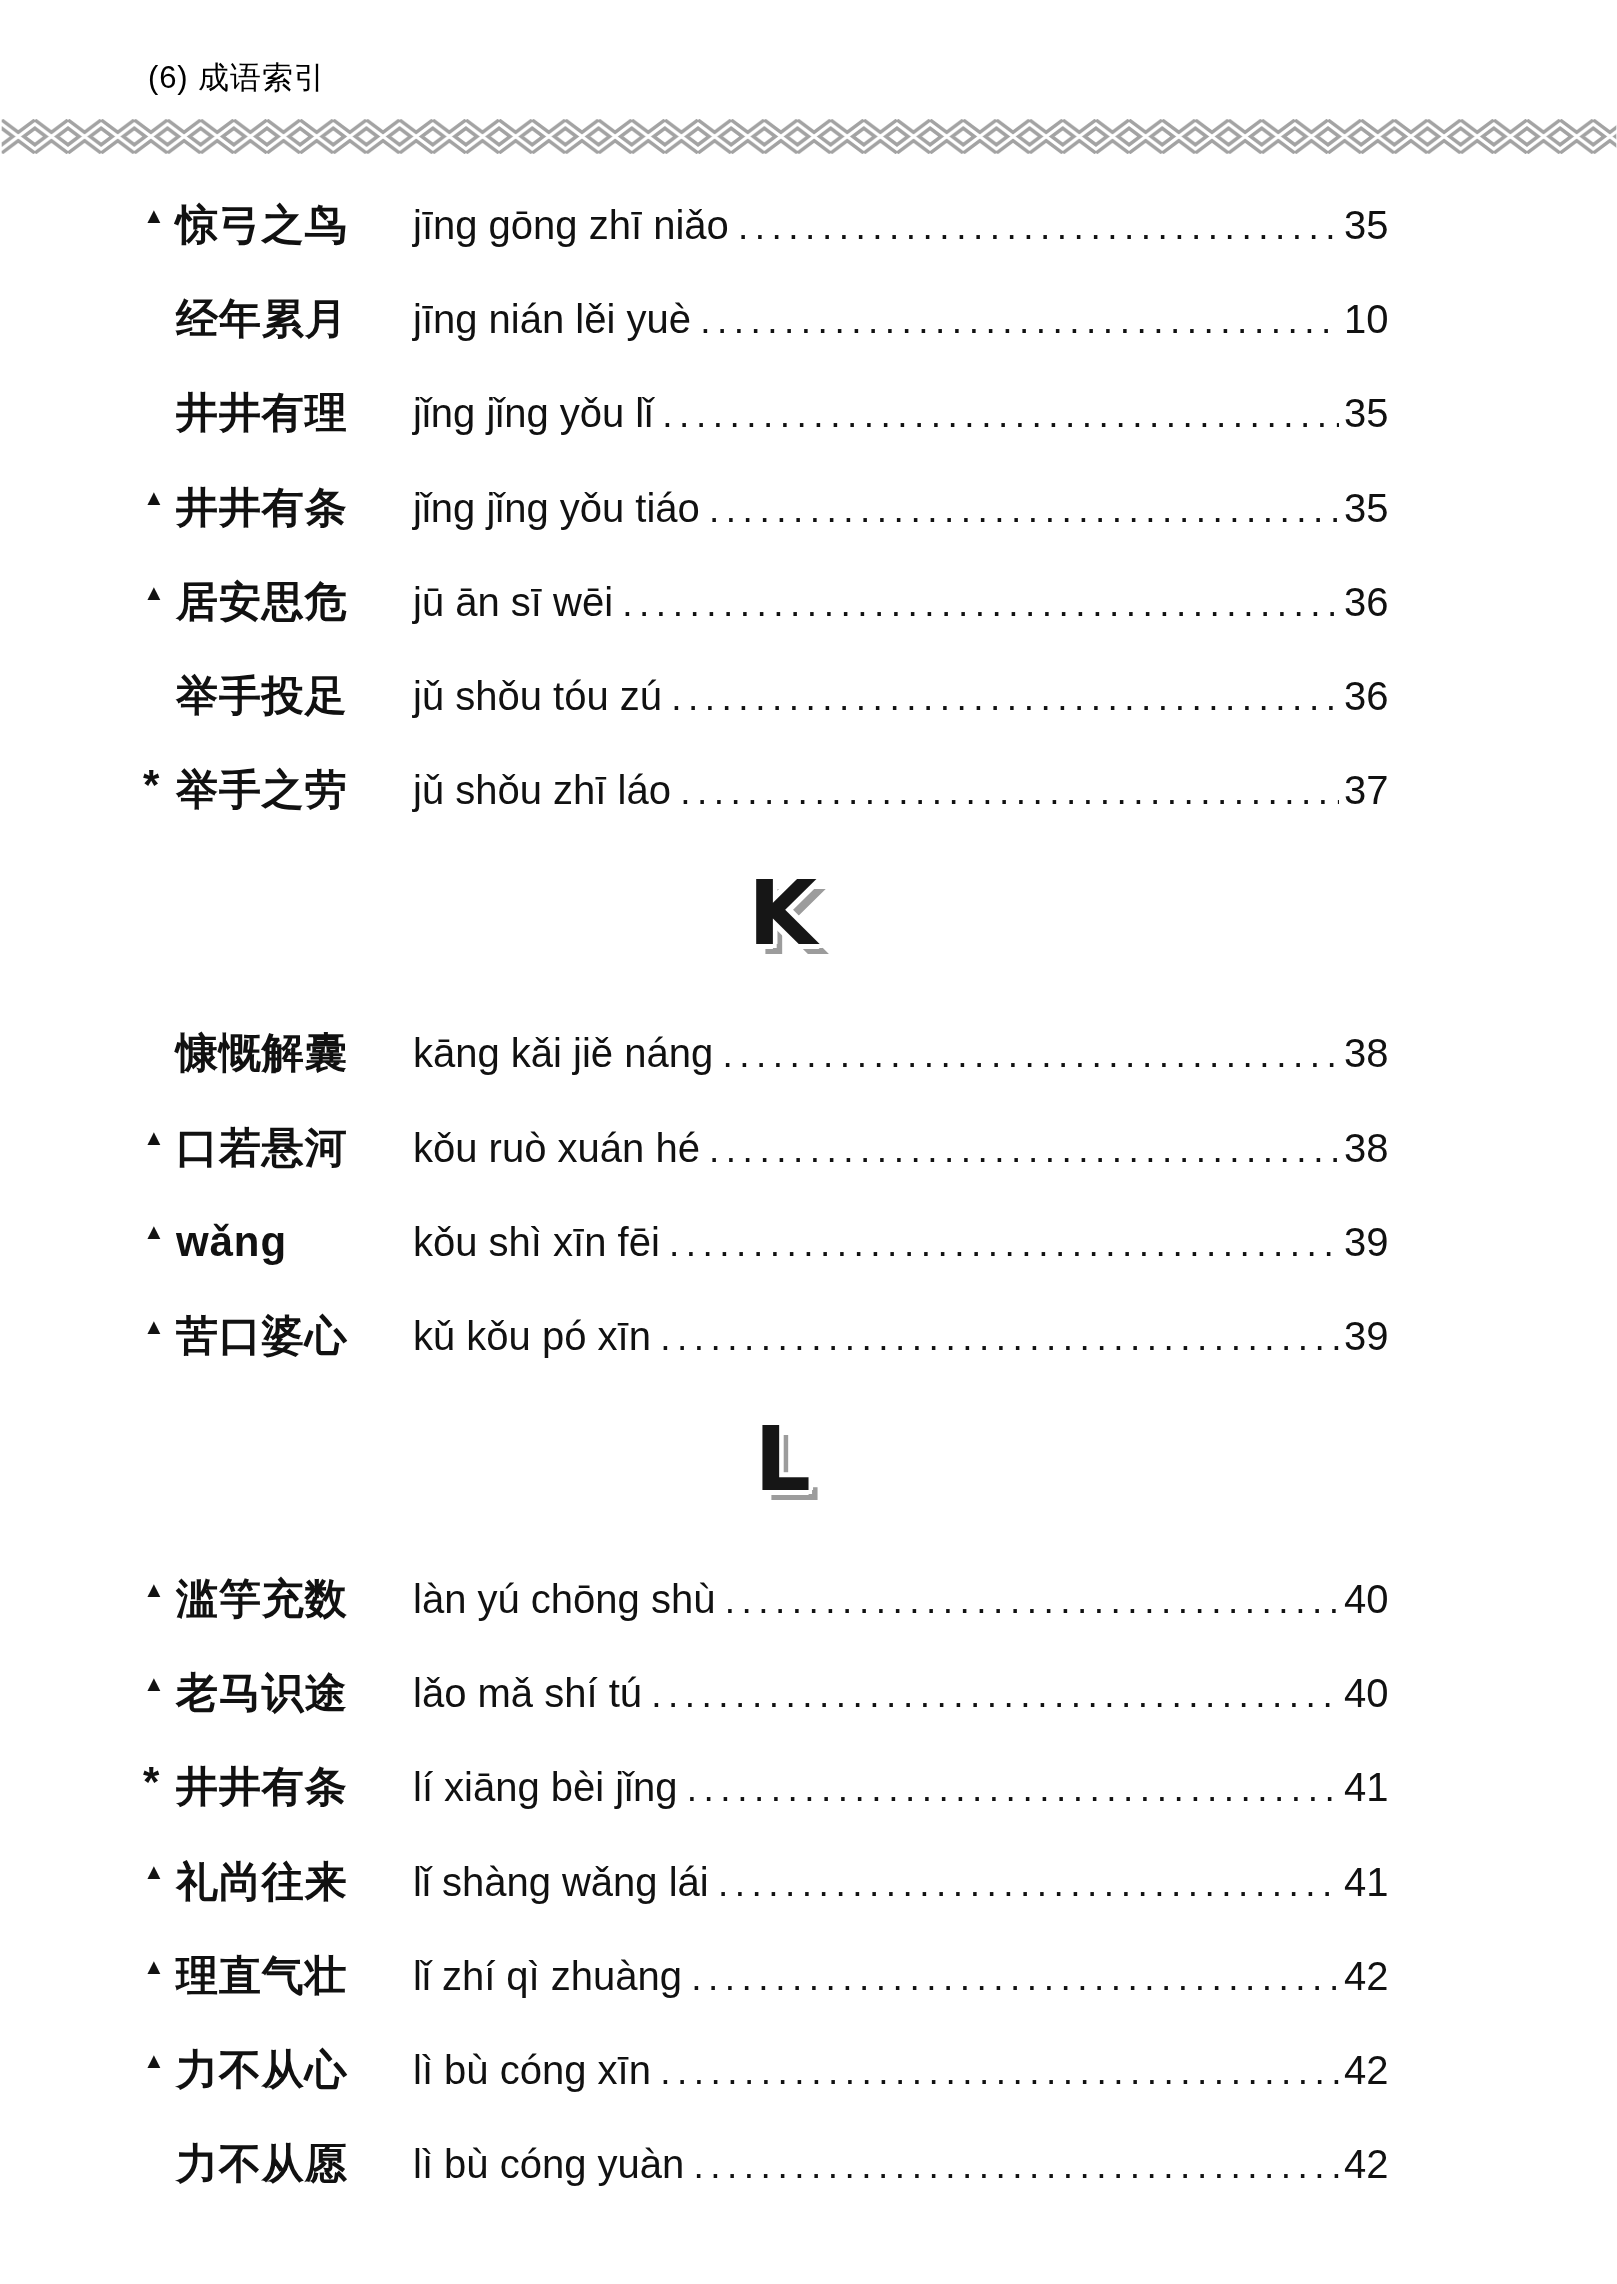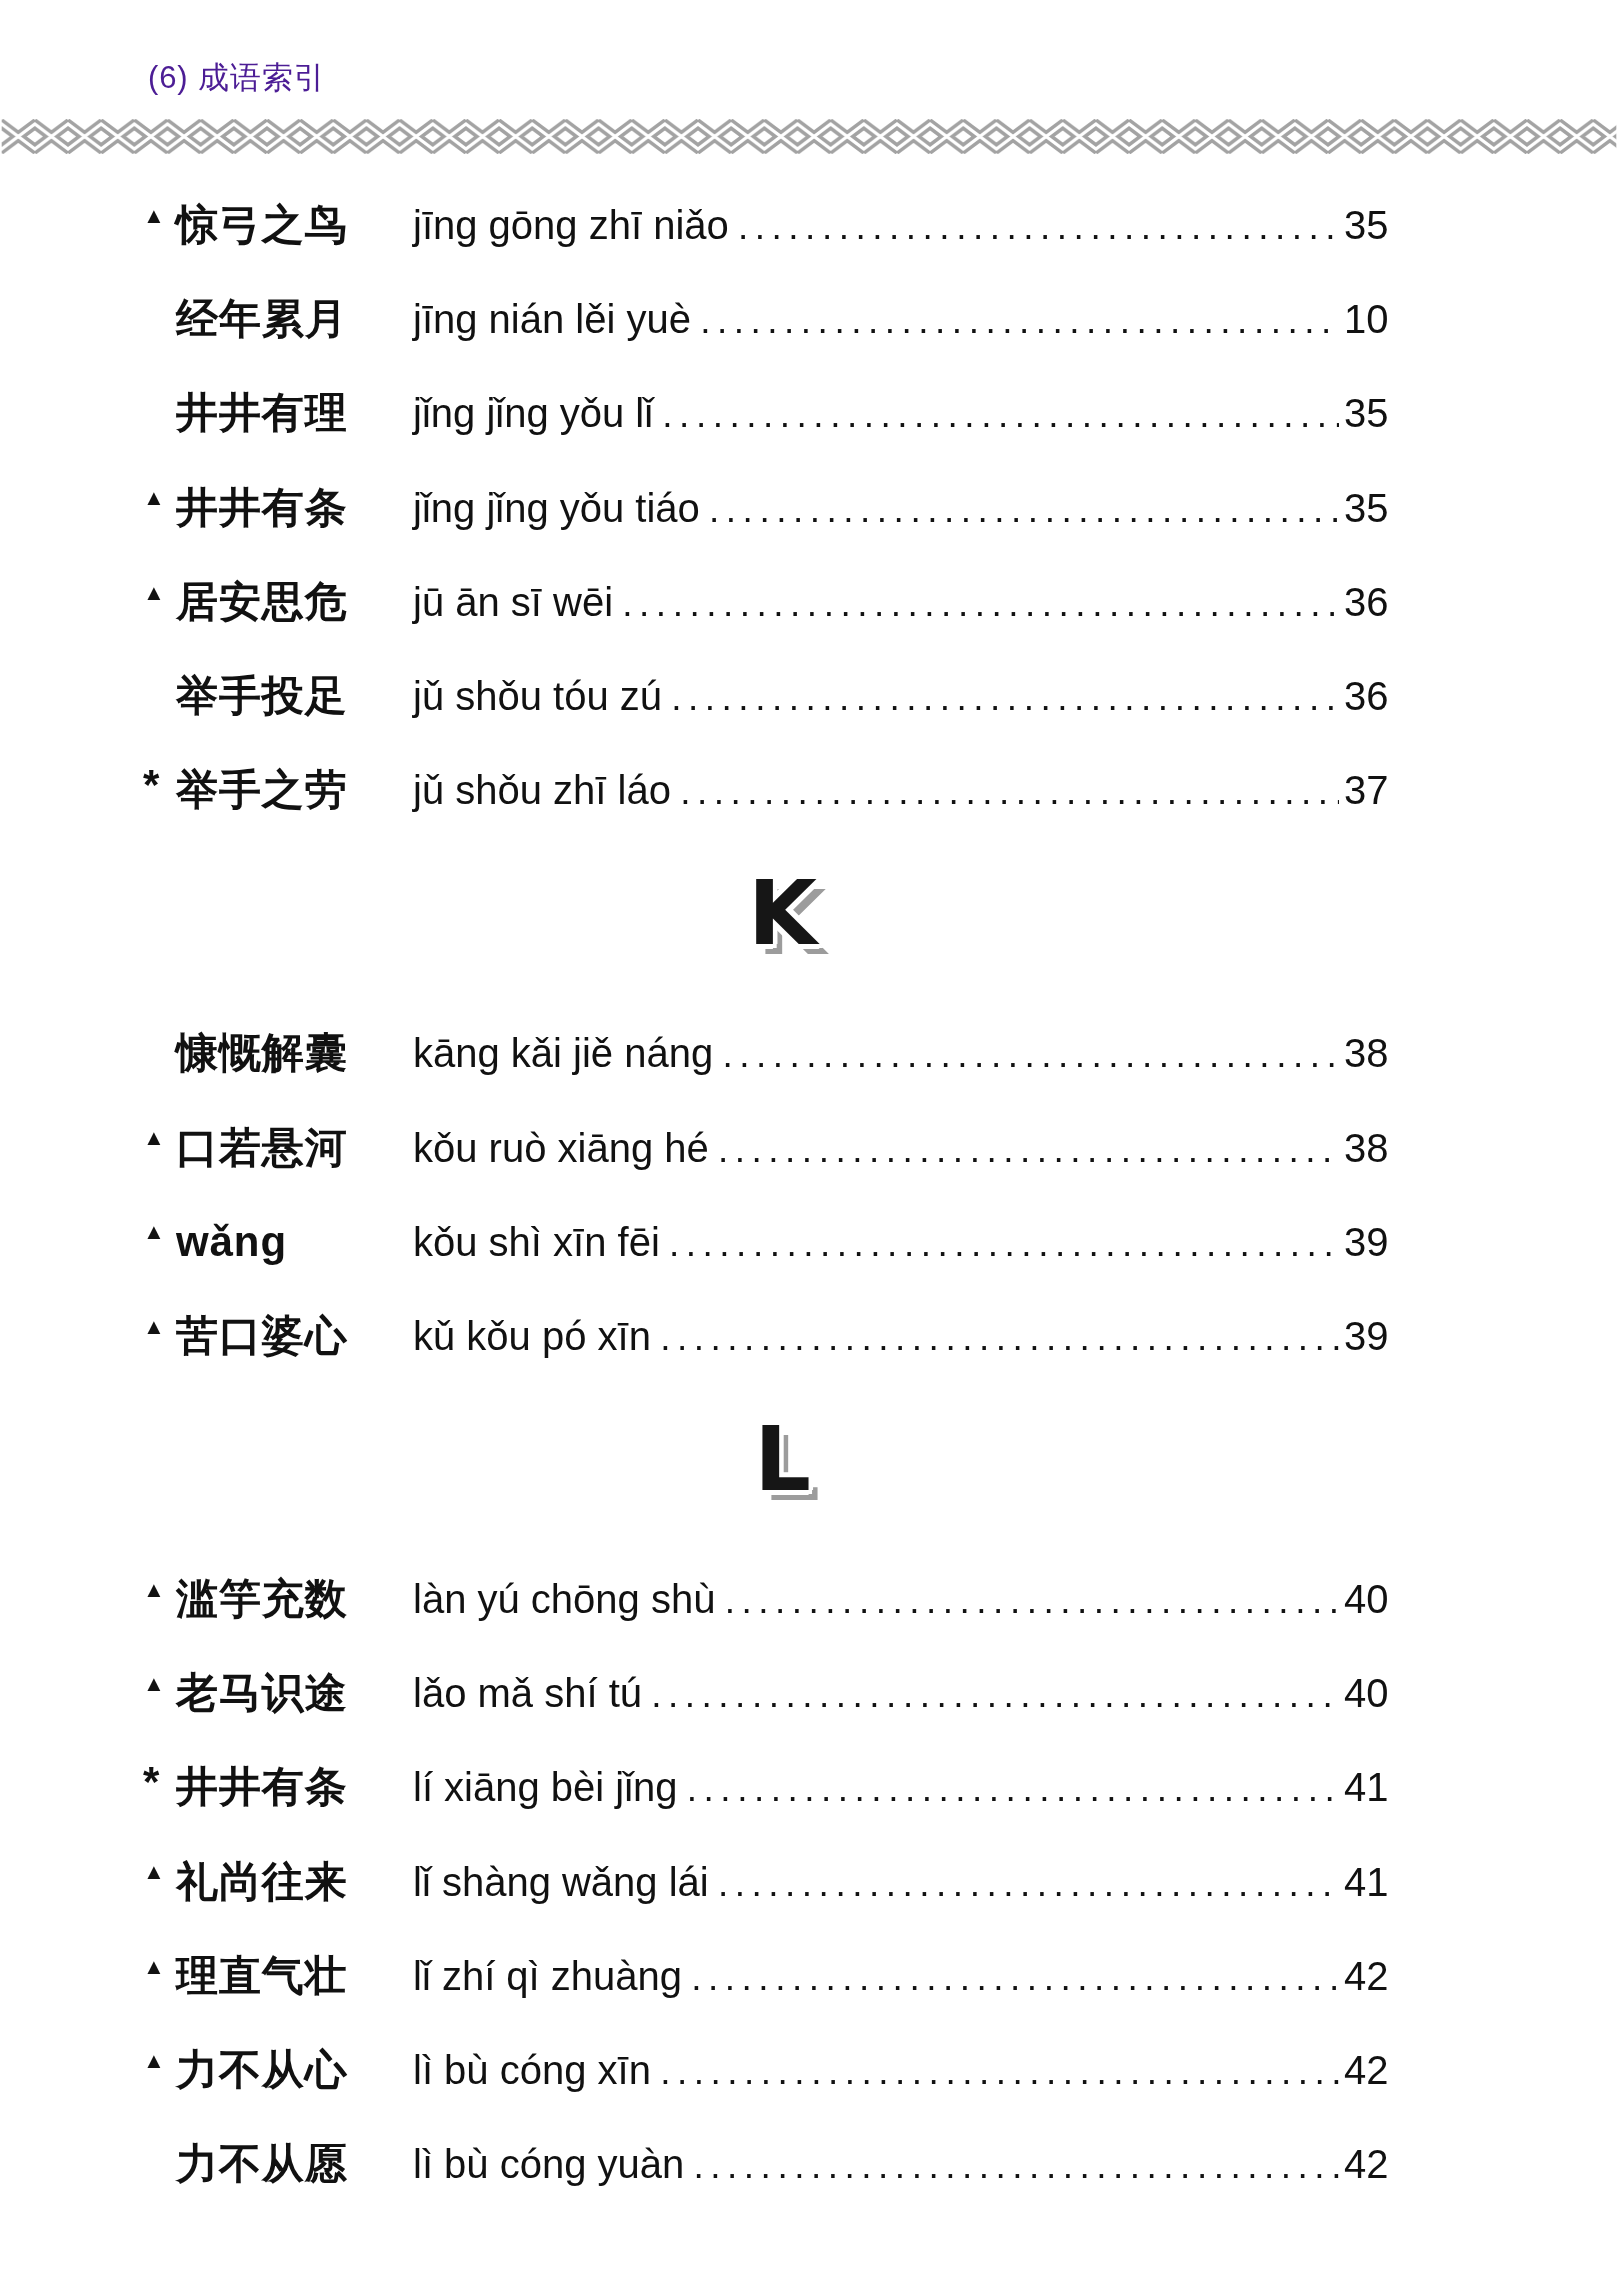--- a/index.html
+++ b/index.html
@@ -10,21 +10,21 @@
     position: relative;
     width: 1618px;
     height: 2284px;
     background: #ffffff;
     overflow: hidden;
   }
 
   .running-head {
     padding: 57px 0 0 148px;
     font-size: 31px;
-    color: #4c1d95;
+    color: #000000;
     letter-spacing: 0.9px;
   }
 
   .chain-wrap {
     width: 1618px;
     height: 35px;
     margin-top: 20px;
     overflow: hidden;
   }
 
@@ -186,21 +186,21 @@
     <span class="marker"></span>
     <span class="idiom">慷慨解囊</span>
     <span class="pinyin">kāng kǎi jiě náng</span>
     <span class="dots">............................................................................................................................................</span>
     <span class="page-num">38</span>
   </div>
 
   <div class="entry">
     <span class="marker tri">▲</span>
     <span class="idiom">口若悬河</span>
-    <span class="pinyin">kǒu ruò xiāng hé</span>
+    <span class="pinyin">kǒu ruò xuán hé</span>
     <span class="dots">............................................................................................................................................</span>
     <span class="page-num">38</span>
   </div>
 
   <div class="entry">
     <span class="marker tri">▲</span>
     <span class="idiom">wǎng</span>
     <span class="pinyin">kǒu shì xīn fēi</span>
     <span class="dots">............................................................................................................................................</span>
     <span class="page-num">39</span>

